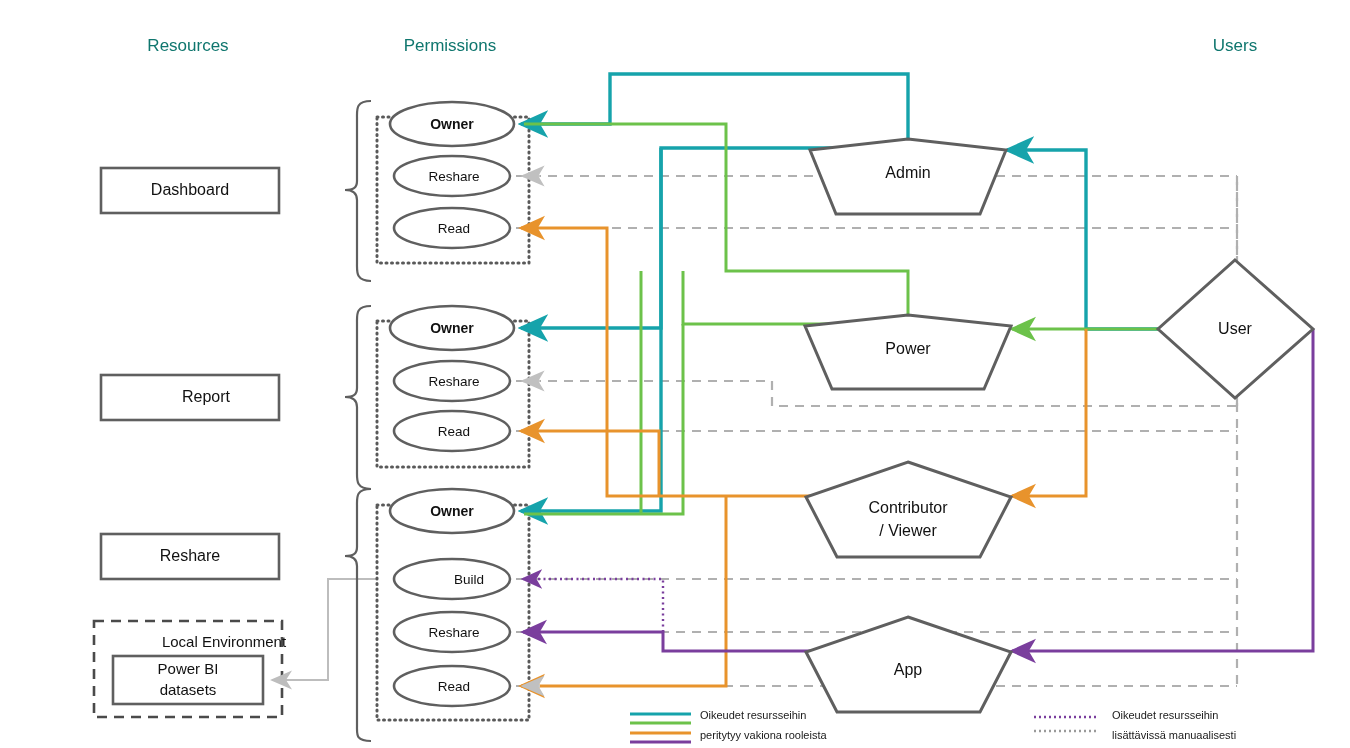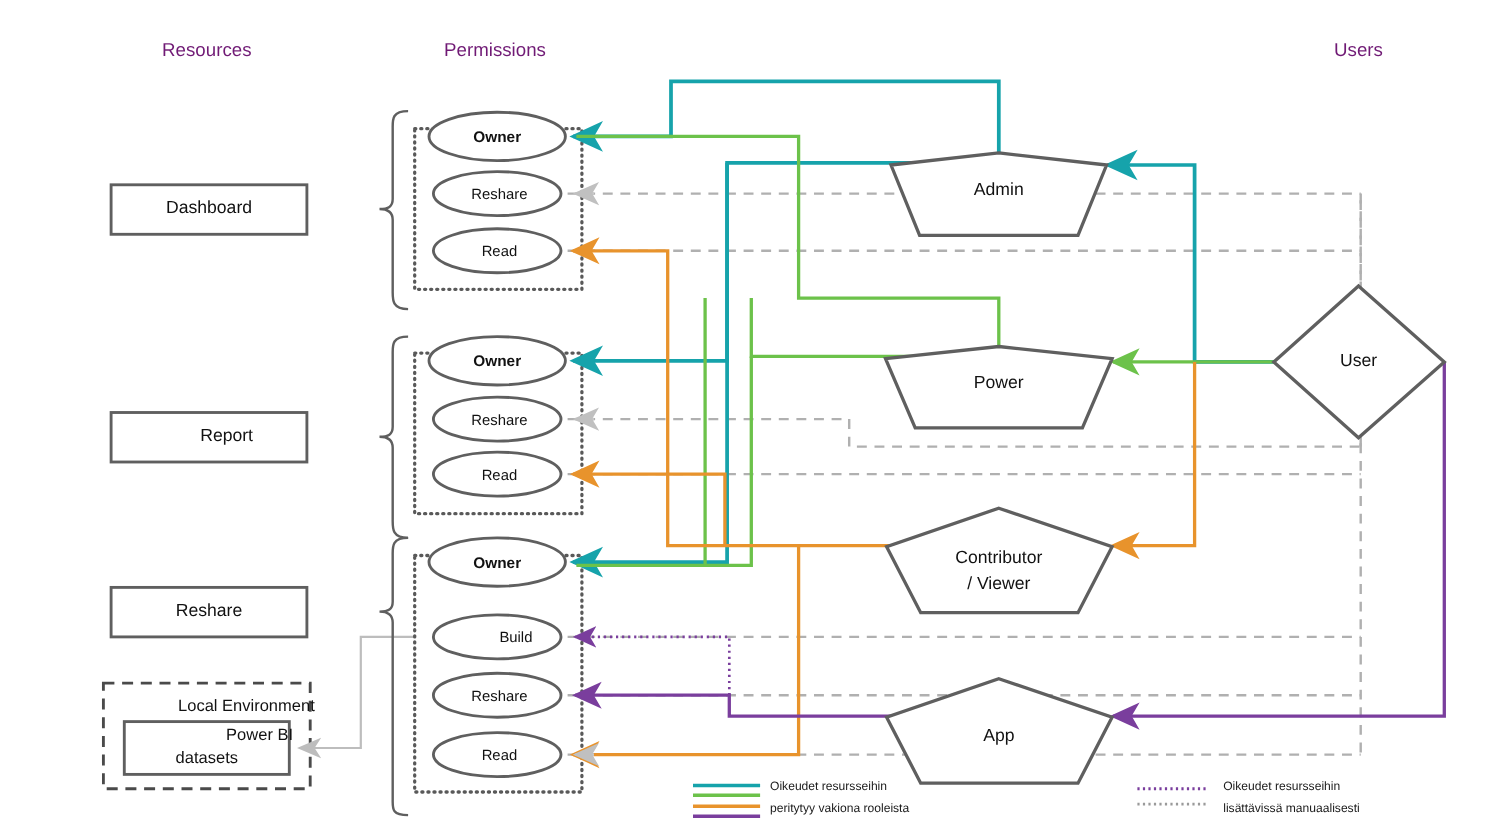--- a/index.html
+++ b/index.html
@@ -1,20 +1,20 @@
 <!DOCTYPE html>
 <html><head>
 <meta charset="utf-8">
 <style>
   html,body{margin:0;padding:0;background:#ffffff;}
   body{width:1350px;height:748px;overflow:hidden;
        font-family:"Liberation Sans","DejaVu Sans",sans-serif;color:#111;}
   #stage{position:relative;width:1350px;height:748px;}
   svg#diagram{position:absolute;left:0;top:0;width:1350px;height:748px;}
-  .col-head{position:absolute;font-size:17px;color:#701a75;text-align:center;white-space:nowrap;}
+  .col-head{position:absolute;font-size:17px;color:#0f766e;text-align:center;white-space:nowrap;}
   .ov-label{position:absolute;white-space:nowrap;text-align:center;}
   .legend-txt{position:absolute;font-size:11px;color:#1a1a1a;white-space:nowrap;}
 </style>
 </head>
 <body>
 
 <div id="stage">
 
   <svg id="diagram" viewBox="0 0 1350 748">
     <defs>
@@ -171,21 +171,21 @@
 
   <div class="col-head" style="left:108px;top:36px;width:160px;">Resources</div>
   <div class="col-head" style="left:370px;top:36px;width:160px;">Permissions</div>
   <div class="col-head" style="left:1158px;top:36px;width:154px;">Users</div>
 
   <div class="ov-label" style="left:101px;top:181px;width:178px;font-size:16px;">Dashboard</div>
   <div class="ov-label" style="left:101px;top:388px;width:178px;font-size:16px;padding-left:16px;">Report</div>
   <div class="ov-label" style="left:101px;top:547px;width:178px;font-size:16px;">Reshare</div>
 
   <div class="ov-label" style="left:94px;top:633px;width:188px;font-size:15px;margin-left:36px;">Local Environment</div>
-  <div class="ov-label" style="left:113px;top:660px;width:150px;font-size:15px;padding-left:48px;">Power BI</div>
+  <div class="ov-label" style="left:113px;top:660px;width:150px;font-size:15px;">Power BI</div>
   <div class="ov-label" style="left:113px;top:681px;width:150px;font-size:15px;">datasets</div>
 
   <div class="ov-label" style="left:392px;top:116px;width:120px;font-size:14px;font-weight:bold;">Owner</div>
   <div class="ov-label" style="left:394px;top:169px;width:120px;font-size:13.5px;">Reshare</div>
   <div class="ov-label" style="left:394px;top:221px;width:120px;font-size:13.5px;">Read</div>
 
   <div class="ov-label" style="left:392px;top:320px;width:120px;font-size:14px;font-weight:bold;">Owner</div>
   <div class="ov-label" style="left:394px;top:374px;width:120px;font-size:13.5px;">Reshare</div>
   <div class="ov-label" style="left:394px;top:424px;width:120px;font-size:13.5px;">Read</div>
 

